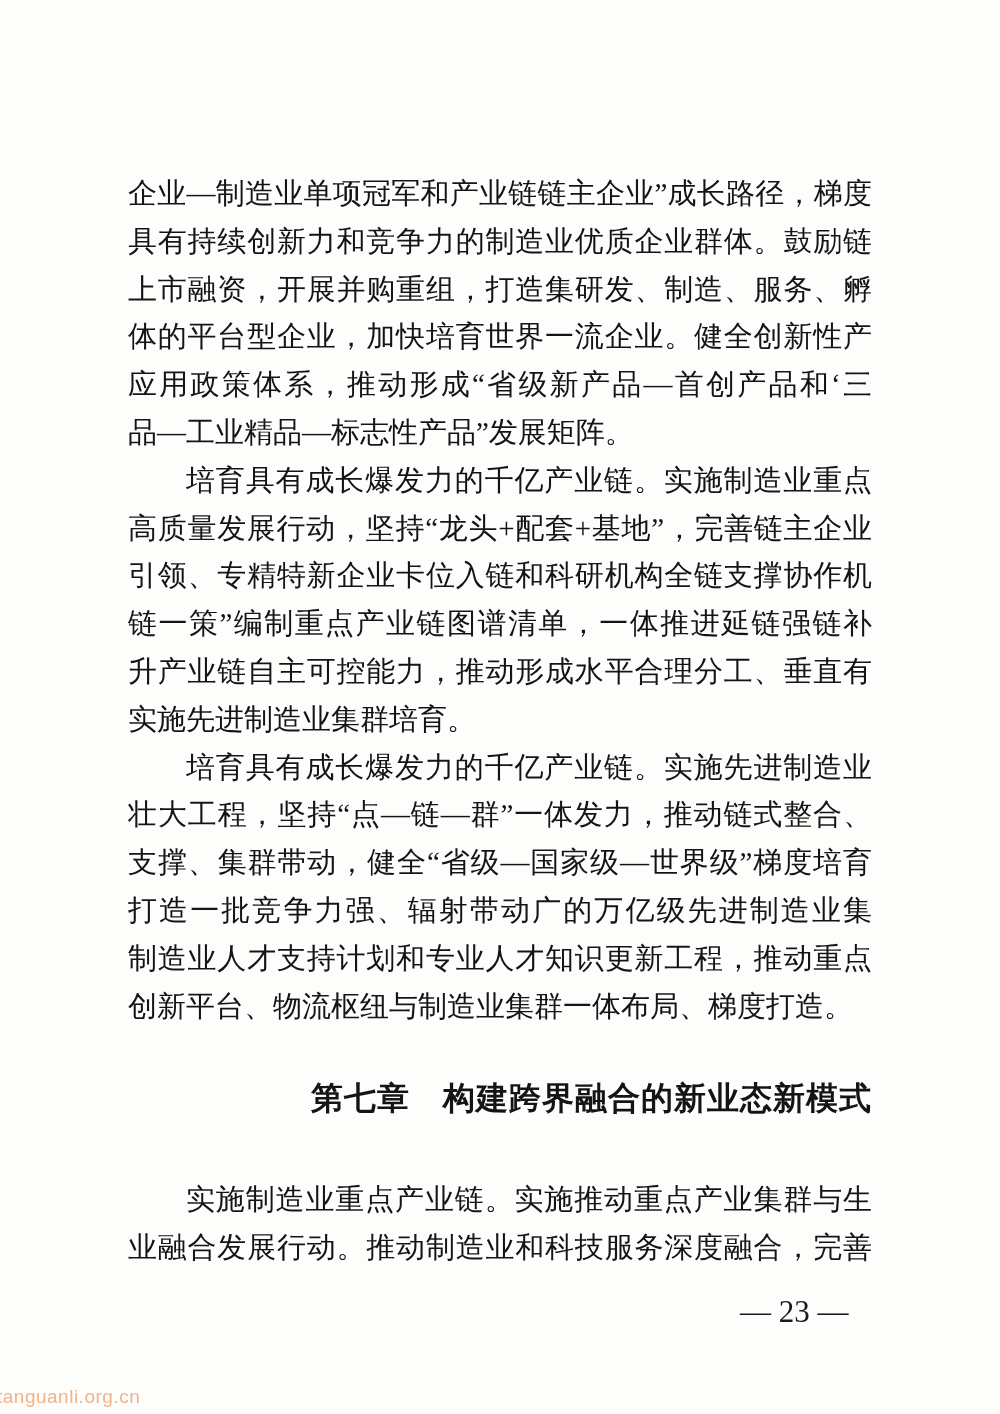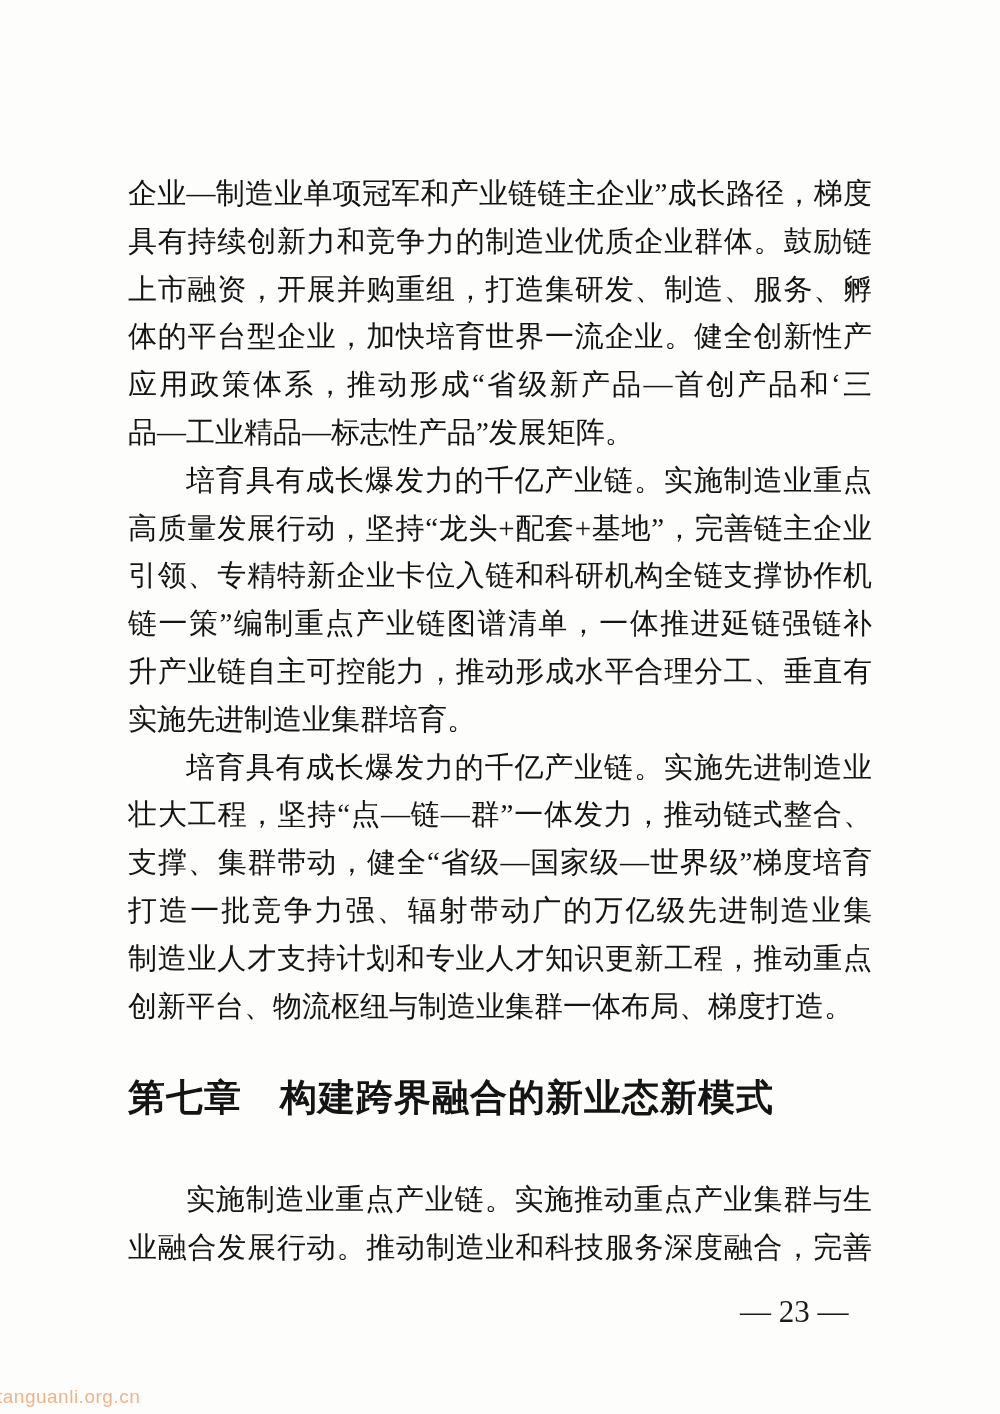--- a/index.html
+++ b/index.html
@@ -30,24 +30,24 @@
   }
   .line.no-just {
     text-align: left;
     text-align-last: left;
   }
   .line.indent { text-indent: 58px; }
   .line .lead-bold { font-weight: normal; }
   .heading {
     font-family: Liberation Serif, serif;
     font-weight: bold;
-    font-size: 37px;
+    font-size: 32px;
     line-height: 48px;
     height: 48px;
-    text-align: left;
+    text-align: right;
     letter-spacing: 1px;
   }
   .page-number {
     position: absolute;
     top: 1254px;
     left: 740px;
     width: 120px;
     text-align: left;
     font-size: 31px;
     color: #1a1a1a;

